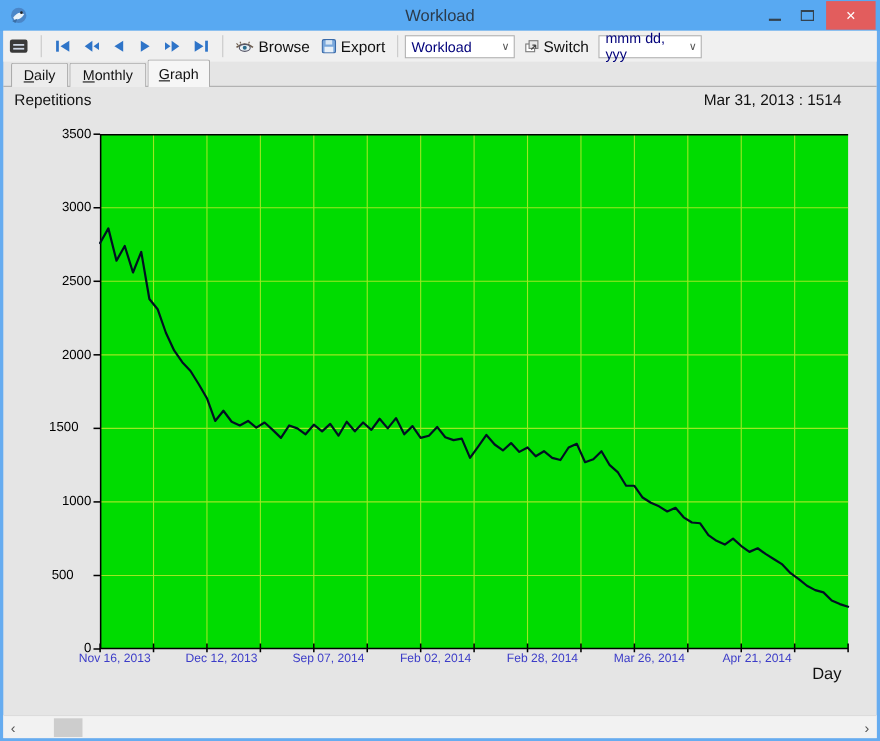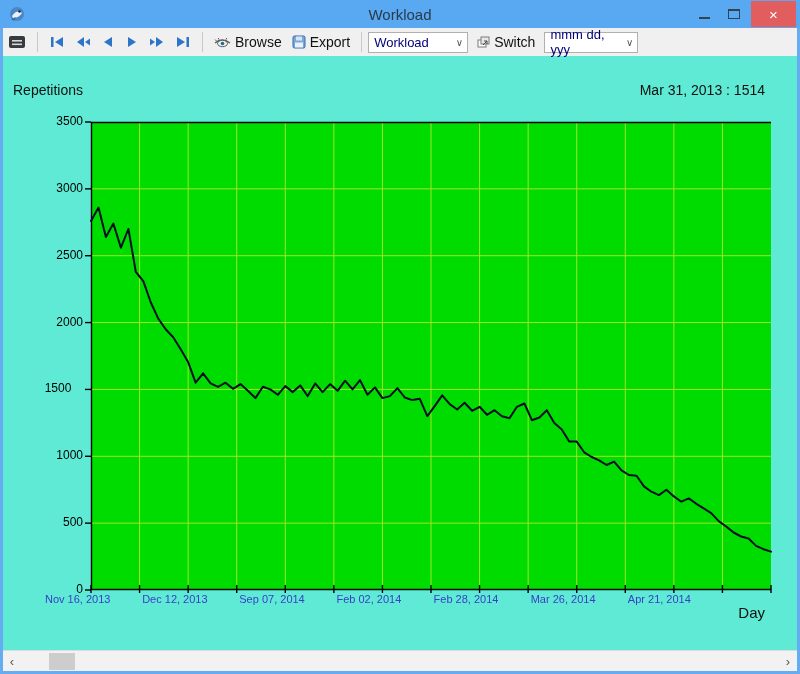--- a/index.html
+++ b/index.html
@@ -1,17 +1,17 @@
 <!DOCTYPE html>
 <html><head>
 <meta charset="utf-8">
 <style>
   * { margin:0; padding:0; box-sizing:border-box; }
   html,body { width:800px; height:674px; font-family:"Liberation Sans", sans-serif; background:#9a9a9a; }
-  #window { position:relative; width:800px; height:674px; background:#5eead4;
+  #window { position:relative; width:800px; height:674px; background:#e5e5e5;
             border-left:3px solid #66acf0; border-right:3px solid #66acf0; border-bottom:3px solid #66acf0;text-decoration:underline; }
 
   
   #titlebar { position:absolute; left:-3px; top:0; width:800px; height:28px; background:#58a9f2;
               display:flex; align-items:center; }
   #app-icon { width:18px; height:18px; margin-left:8px; }
   #title-text { position:absolute; left:0; right:0; text-align:center; font-size:15px; color:#2b3a4a; }
   #caption-buttons { position:absolute; right:4px; top:0; height:28px; display:flex; align-items:center; }
   .cap-btn { width:30px; height:26px; display:flex; align-items:center; justify-content:center; }
   .min-glyph { width:11px; height:2px; background:#33424f; margin-top:8px; }
@@ -41,21 +41,21 @@
   .tab u { text-decoration:underline; }
 
   
   #series-label { position:absolute; left:10px; top:82px; font-size:14px; color:#111; }
   #cursor-readout { position:absolute; right:32px; top:82px; font-size:14px; color:#111; }
 
   
   #plot-wrap { position:absolute; left:88px; top:122px; width:680px; height:468px; cursor:crosshair; }
   #plot-svg { overflow:visible; display:block; }
   .ylab { position:absolute; width:46px; text-align:right; font-size:12px; color:#000; }
-  .xlab { position:absolute; width:92px; text-align:left; font-size:11px; color:#3c3cc8; }
+  .xlab { position:absolute; width:92px; text-align:right; font-size:11px; color:#3c3cc8; }
   #x-axis-title { position:absolute; right:32px; top:604px; font-size:15px; color:#111; }
 
   
   #hscrollbar { position:absolute; left:0; bottom:0; width:794px; height:21px; background:#f2f2f2;
                 border-top:1px solid #dcdcdc; display:flex; align-items:center; }
   .sb-arrow { width:18px; height:19px; display:flex; align-items:center; justify-content:center;
               color:#555; font-size:13px; }
   #sb-right { margin-left:auto; }
   #sb-thumb { position:absolute; left:46px; top:2px; width:26px; height:17px; background:#cdcdcd; }
 </style>
@@ -166,20 +166,32 @@
       </svg>
       <span class="tb-text">Switch</span>
     </div>
 
     <div id="format-combo" class="combo">
       <span>mmm dd, yyy</span>
       <span class="chev">∨</span>
     </div>
   </div>
 
+  <div id="tabstrip">
+    <div class="strip-line"></div>
+    <div class="tab" style="left:7px; width:52px;">
+      <span><u>D</u>aily</span>
+    </div>
+    <div class="tab" style="left:60px; width:70px;">
+      <span><u>M</u>onthly</span>
+    </div>
+    <div class="tab active" style="left:131px; width:57px;">
+      <span><u>G</u>raph</span>
+    </div>
+  </div>
 
   <div id="series-label">Repetitions</div>
   <div id="cursor-readout">Mar 31, 2013 : 1514</div>
 
   <div id="plot-wrap">
     <svg id="plot-svg" width="680" height="468" viewBox="0 0 680 468">
         <rect x="0" y="0" width="680" height="468" fill="#00dc00"></rect>
         <line x1="0" y1="401.14285714285717" x2="680" y2="401.14285714285717" stroke="#9ce822" stroke-width="1"></line>
         <line x1="0" y1="334.28571428571433" x2="680" y2="334.28571428571433" stroke="#9ce822" stroke-width="1"></line>
         <line x1="0" y1="267.42857142857144" x2="680" y2="267.42857142857144" stroke="#9ce822" stroke-width="1"></line>
@@ -223,21 +235,21 @@
         <line x1="485.7142857142857" y1="463" x2="485.7142857142857" y2="471" stroke="#000000" stroke-width="1.4"></line>
         <line x1="534.2857142857143" y1="463" x2="534.2857142857143" y2="471" stroke="#000000" stroke-width="1.4"></line>
         <line x1="582.8571428571429" y1="463" x2="582.8571428571429" y2="471" stroke="#000000" stroke-width="1.4"></line>
         <line x1="631.4285714285714" y1="463" x2="631.4285714285714" y2="471" stroke="#000000" stroke-width="1.4"></line>
         <line x1="680" y1="463" x2="680" y2="471" stroke="#000000" stroke-width="1.4"></line>
         <polyline points="0.0,98.9 7.5,85.6 14.9,115.0 22.4,101.6 29.9,125.7 37.4,107.0 44.8,149.8 52.3,159.1 59.8,180.5 67.3,196.6 74.7,207.3 82.2,215.3 89.7,227.3 97.1,240.0 104.6,260.7 112.1,251.4 119.6,261.4 127.0,264.8 134.5,260.7 142.0,266.8 149.5,262.1 156.9,268.8 164.4,276.1 171.9,264.8 179.3,267.4 186.8,272.8 194.3,264.1 201.8,270.1 209.2,263.4 216.7,274.1 224.2,261.4 231.6,270.1 239.1,262.1 246.6,268.8 254.1,258.7 261.5,267.4 269.0,258.1 276.5,272.8 284.0,265.4 291.4,276.1 298.9,274.1 306.4,266.1 313.8,275.5 321.3,278.1 328.8,276.8 336.3,294.2 343.7,284.1 351.2,273.4 358.7,282.1 366.2,287.5 373.6,280.8 381.1,288.8 388.6,284.8 396.0,292.8 403.5,288.2 411.0,294.2 418.5,296.2 425.9,284.8 433.4,281.5 440.9,298.2 448.4,295.5 455.8,288.2 463.3,300.9 470.8,307.5 478.2,319.6 485.7,319.6 493.2,330.3 500.7,335.0 508.1,338.3 515.6,343.0 523.1,339.6 530.5,348.3 538.0,353.0 545.5,353.7 553.0,364.4 560.4,369.7 567.9,373.1 575.4,367.7 582.9,374.4 590.3,379.7 597.8,376.4 605.3,381.8 612.7,386.4 620.2,391.1 627.7,399.1 635.2,404.5 642.6,410.5 650.1,414.5 657.6,416.5 665.1,423.9 672.5,427.2 680.0,429.6" fill="none" stroke="#001022" stroke-width="2" stroke-linejoin="round" stroke-linecap="round"></polyline>
       </svg>
   </div>
   <div id="y-tick-labels">
       <div class="ylab" style="left: 34px; top: 582px;">0</div>
-      <div class="ylab" style="left: 34px; top: 515.143px;">500</div>
+      <div class="ylab" style="left: 18px; top: 515.143px;">500</div>
       <div class="ylab" style="left: 34px; top: 448.286px;">1000</div>
       <div class="ylab" style="left: 32px; top: 381.429px; text-align: center;">1500</div>
       <div class="ylab" style="left: 34px; top: 314.571px;">2000</div>
       <div class="ylab" style="left: 34px; top: 247.714px;">2500</div>
       <div class="ylab" style="left: 34px; top: 180.857px;">3000</div>
       <div class="ylab" style="left: 34px; top: 114px;">3500</div>
     </div>
   <div id="x-tick-labels">
       <div class="xlab" style="left: 42px; top: 593px;">Nov 16, 2013</div>
       <div class="xlab" style="left: 139.143px; top: 593px;">Dec 12, 2013</div>

